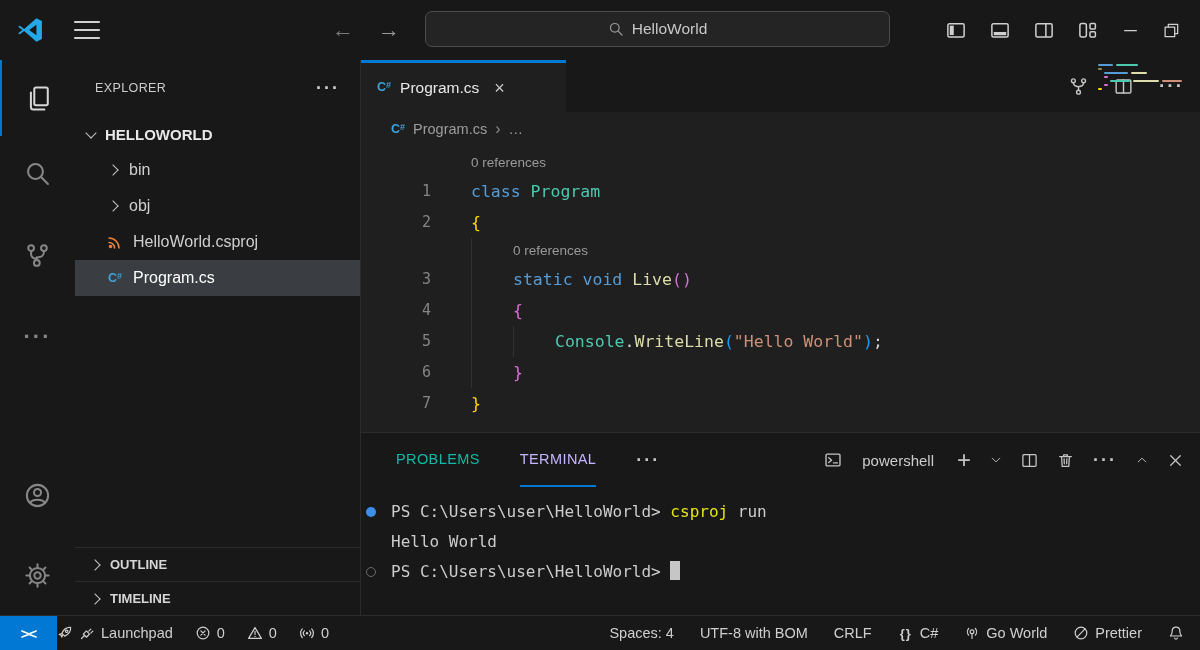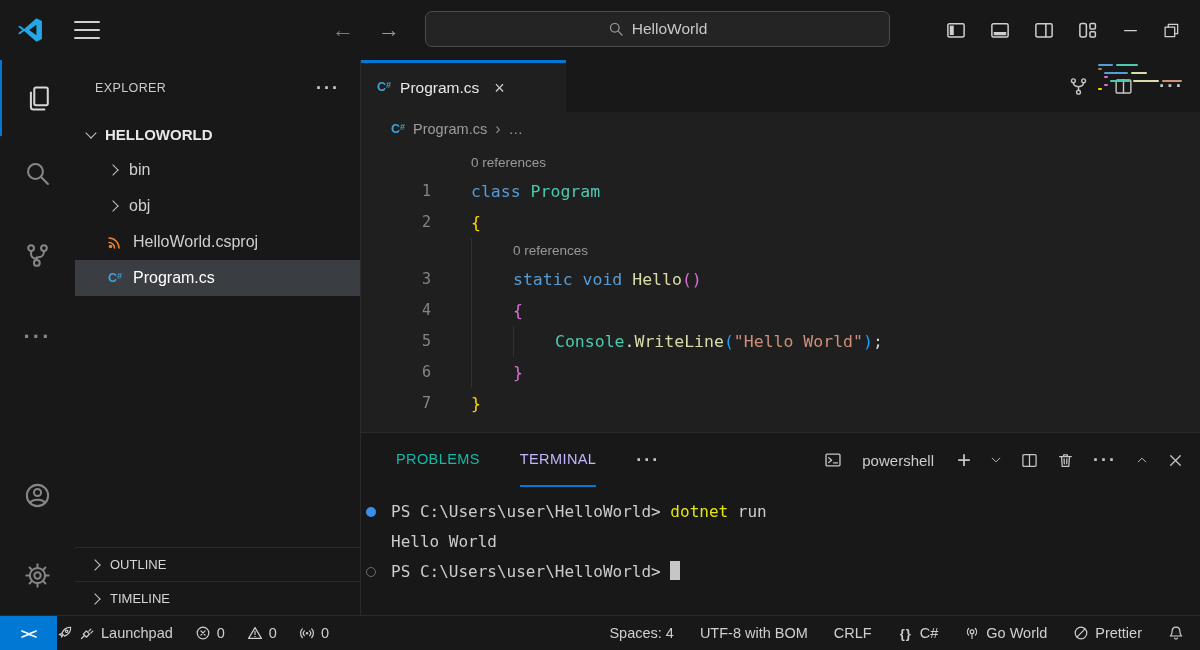--- a/index.html
+++ b/index.html
@@ -42,21 +42,21 @@
   .trow.root{padding-left:12px;font-weight:bold;color:#e8e8e8;font-size:15px}
   .trow.folder{padding-left:34px}
   .trow.file{padding-left:30px}
   .trow.selected{background:#3a3d41;color:#ffffff}
   .chev{width:7px;height:7px;border-right:1.7px solid #c5c5c5;border-bottom:1.7px solid #c5c5c5;display:inline-block;flex:none}
   .chev.right{transform:rotate(-45deg);margin-right:12px}
   .chev.down{transform:rotate(45deg);margin-right:10px;margin-top:-3px}
   .tree-ico{width:20px;margin-right:8px;display:inline-flex;justify-content:center;flex:none}
   .tree-ico.rss{color:#e8823a}
   #sb-sections{position:absolute;bottom:0;left:0;right:0}
-  .section{height:33px;border-top:1px solid #2b2b2b;display:flex;align-items:center;padding-left:16px;font-weight:normal;font-size:13px;color:#d6d6d6;cursor:pointer}
+  .section{height:33px;border-top:1px solid #2b2b2b;display:flex;align-items:center;padding-left:16px;font-weight:bold;font-size:13px;color:#d6d6d6;cursor:pointer}
   .section .chev{margin-right:11px}
 
   
   #editor{position:absolute;left:360px;top:60px;right:0;height:372px;background:#1f1f1f;border-left:1px solid #2b2b2b;box-sizing:border-box}
   #tabbar{height:52px;background:#181818;display:flex;position:relative}
   #tab{width:205px;background:#1f1f1f;border-top:3px solid #0078d4;box-sizing:border-box;display:flex;align-items:center;padding:0 12px 0 16px;gap:9px;cursor:pointer}
   #tab .lbl{font-size:15.5px;color:#e8e8e8}
   #tab .tclose{margin-left:6px;font-size:18px;color:#c8c8c8;line-height:1}
   #ed-toolbar{position:absolute;right:16px;top:0;height:52px;display:flex;align-items:center;gap:26px;color:#c5c5c5}
   #ed-toolbar .icon{width:19px;height:19px;cursor:pointer}
@@ -306,21 +306,21 @@
       </span>
     <span>Program.cs</span>
     <span class="sep">›</span>
     <span>…</span>
   </div>
   <div id="code">
       <div class="crow lens"><div class="gutter"></div><div class="ccontent"><span>0 references</span></div></div>
       <div class="crow"><div class="gutter">1</div><div class="ccontent"><span class="tok kw">class</span><span class="tok plain"> </span><span class="tok type">Program</span></div></div>
       <div class="crow"><div class="gutter">2</div><div class="ccontent"><span class="tok b1">{</span></div></div>
       <div class="crow lens"><div class="gutter"></div><div class="ccontent"><span class="ind"></span><span>0 references</span></div></div>
-      <div class="crow"><div class="gutter">3</div><div class="ccontent"><span class="ind"></span><span class="tok kw">static</span><span class="tok plain"> </span><span class="tok kw">void</span><span class="tok plain"> </span><span class="tok fn">Hello</span><span class="tok b2">()</span></div></div>
+      <div class="crow"><div class="gutter">3</div><div class="ccontent"><span class="ind"></span><span class="tok kw">static</span><span class="tok plain"> </span><span class="tok kw">void</span><span class="tok plain"> </span><span class="tok fn">Live</span><span class="tok b2">()</span></div></div>
       <div class="crow"><div class="gutter">4</div><div class="ccontent"><span class="ind"></span><span class="tok b2">{</span></div></div>
       <div class="crow"><div class="gutter">5</div><div class="ccontent"><span class="ind"></span><span class="ind"></span><span class="tok type">Console</span><span class="tok plain">.</span><span class="tok fn">WriteLine</span><span class="tok b3">(</span><span class="tok str">"Hello World"</span><span class="tok b3">)</span><span class="tok plain">;</span></div></div>
       <div class="crow"><div class="gutter">6</div><div class="ccontent"><span class="ind"></span><span class="tok b2">}</span></div></div>
       <div class="crow"><div class="gutter">7</div><div class="ccontent"><span class="tok b1">}</span></div></div>
     </div>
   <div id="minimap">
       <div class="mrow" style="padding-left: 4px;">
         <span class="mseg" style="width: 15px; background: rgb(86, 156, 214);"></span>
         <span class="mseg" style="width: 22px; background: rgb(78, 201, 176);"></span>
       </div>
@@ -387,21 +387,21 @@
           </svg>
         </span>
       <span class="icon">
           <svg viewBox="0 0 16 16" fill="none" stroke="currentColor" stroke-width="1.2" stroke-linecap="round" stroke-linejoin="round">
             <path d="M3.5 3.5 L12.5 12.5 M12.5 3.5 L3.5 12.5"></path>
           </svg>
         </span>
     </div>
   </div>
   <div id="terminal">
-      <div class="trmrow"><span class="bullet filled"></span><span class="ttok plain">PS C:\Users\user\HelloWorld&gt; </span><span class="ttok yellow">dotnet</span><span class="ttok plain"> run</span></div>
+      <div class="trmrow"><span class="bullet filled"></span><span class="ttok plain">PS C:\Users\user\HelloWorld&gt; </span><span class="ttok yellow">csproj</span><span class="ttok plain"> run</span></div>
       <div class="trmrow"><span class="ttok plain">Hello World</span></div>
       <div class="trmrow"><span class="bullet outline"></span><span class="ttok plain">PS C:\Users\user\HelloWorld&gt; </span><span class="cursor"></span></div>
     </div>
 </div>
 
 <div id="statusbar">
   <div id="remote">&gt;&lt;</div>
     <div id="sb-left" class="sgroup" style="margin-left:0">
       <div class="sitem">
         <span class="icon">

